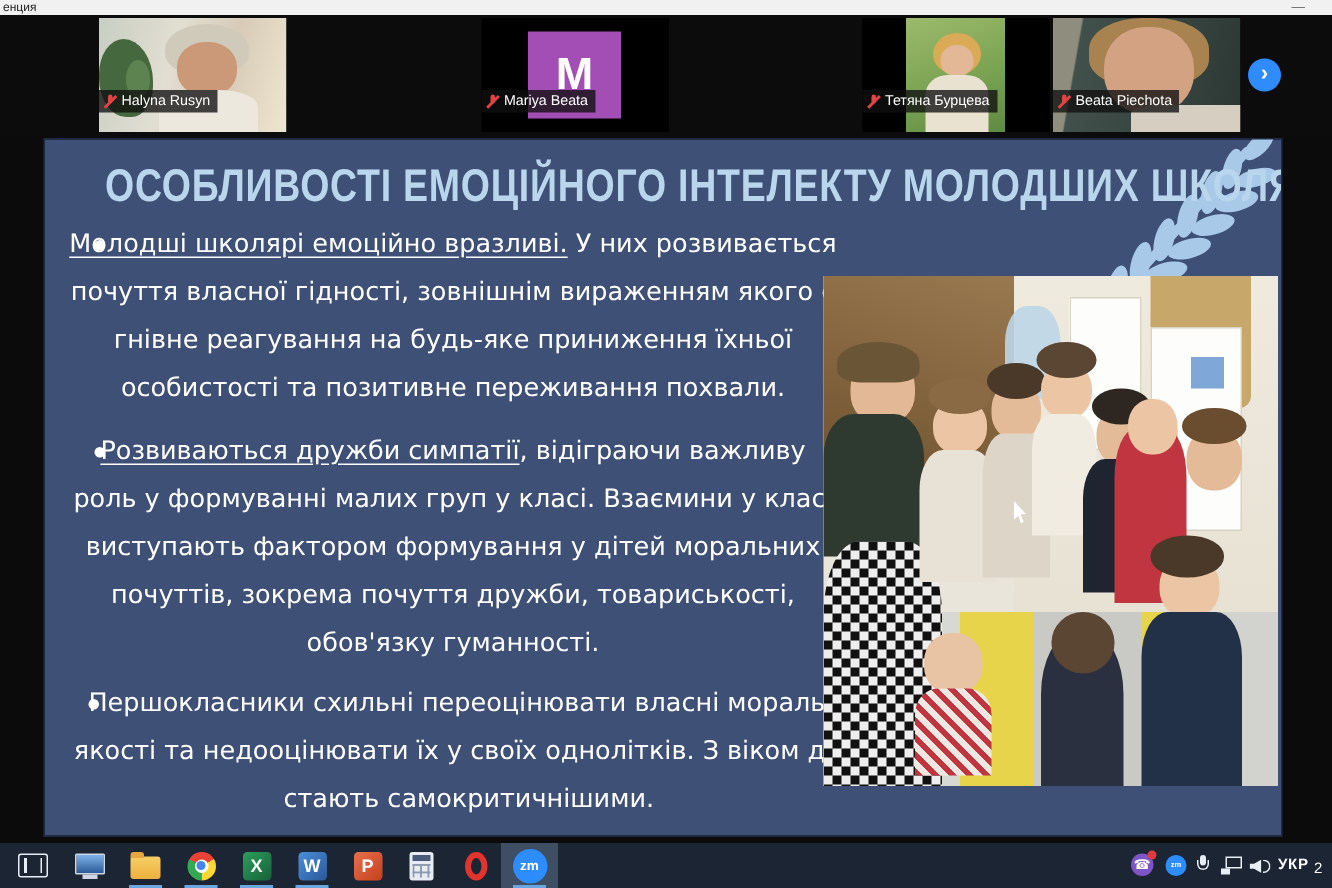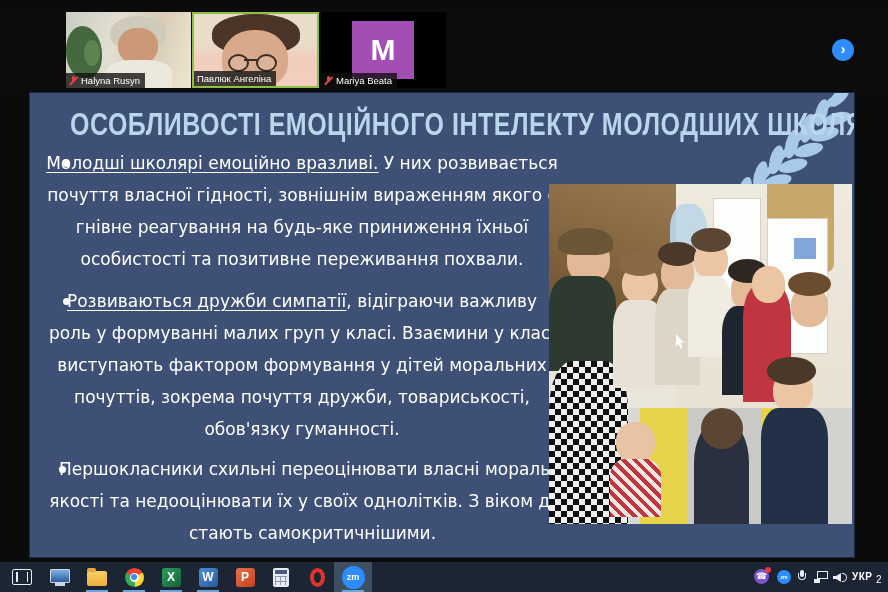--- a/index.html
+++ b/index.html
@@ -14,21 +14,21 @@
   
   .filmstrip{position:absolute;left:0;top:10px;width:888px;height:80px;background:#0c0c0c;}
   .tile{position:absolute;top:2px;height:76px;background:#000;overflow:hidden;box-sizing:border-box;}
   .tile.active{border:2px solid #8fc043;}
   .t1{left:66px;width:125px;}
   .t2{left:192px;width:127px;}
   .t3{left:321px;width:125px;}
   .t4{left:448px;width:125px;}
   .t5{left:575px;width:125px;}
   .t6{left:702px;width:125px;}
-  .name-tag{position:absolute;left:0;bottom:0;display:flex;align-items:center;gap:3px;
+  .name-tag{position:absolute;left:0;bottom:13px;display:flex;align-items:center;gap:3px;
             background:rgba(15,15,15,.78);color:#fff;font-size:9.5px;line-height:13px;
             padding:1px 5px 1px 3px;white-space:nowrap;max-width:96%;overflow:hidden;z-index:5;}
   .muted-mic{position:relative;display:inline-block;width:9px;height:10px;flex:0 0 auto;}
   .muted-mic::before{content:"";position:absolute;left:3px;top:0;width:3px;height:6px;
             background:#e04444;border-radius:2px;}
   .muted-mic::after{content:"";position:absolute;left:-1px;top:4px;width:11px;height:1.5px;
             background:#e04444;transform:rotate(-45deg);}
   .ph{position:absolute;}
   
   .t1 .vbg{left:0;top:0;width:100%;height:100%;
@@ -155,59 +155,71 @@
   .tr-vol::after{content:"";position:absolute;right:1px;top:2px;width:5px;height:9px;border:1.3px solid #e8eef5;
       border-left:none;border-radius:0 9px 9px 0;box-sizing:border-box;}
   .tr-lang{left:852px;top:9px;color:#fff;font-size:10px;font-weight:bold;letter-spacing:.5px;}
   .tr-clock{left:876px;top:12px;width:12px;overflow:hidden;color:#fff;font-size:10px;}
 </style>
 </head>
 <body>
 
 <div class="screen">
 
+  <div class="titlebar">
+    <span class="title-tail">енция</span>
+    <span class="min-btn">—</span>
+  </div>
 
   <div class="filmstrip">
 
     <div class="tile t1">
       <div class="ph vbg"></div>
       <div class="ph plant"></div>
       <div class="ph plant2"></div>
       <div class="ph hair"></div>
       <div class="ph face"></div>
       <div class="ph body"></div>
       <div class="name-tag">
         <span class="muted-mic"></span>
         <span>Halyna Rusyn</span>
       </div>
     </div>
 
-    <div class="tile t2 active">
-      <div class="ph vbg"></div>
-      <div class="ph hair"></div>
-      <div class="ph face"></div>
-      <div class="ph gl1"></div>
-      <div class="ph gl2"></div>
-      <div class="ph bridge"></div>
-      <div class="name-tag">
-
-        <span>Павлюк Ангеліна</span>
-      </div>
-    </div>
 
     <div class="tile t3">
       <div class="ph sq">M</div>
       <div class="name-tag">
         <span class="muted-mic"></span>
         <span>Mariya Beata</span>
       </div>
     </div>
 
 
-
+    <div class="tile t5">
+      <div class="ph vbg"></div>
+      <div class="ph hair"></div>
+      <div class="ph face"></div>
+      <div class="ph body"></div>
+      <div class="name-tag">
+        <span class="muted-mic"></span>
+        <span>Тетяна Бурцева</span>
+      </div>
+    </div>
+
+    <div class="tile t6">
+      <div class="ph vbg"></div>
+      <div class="ph hair"></div>
+      <div class="ph face"></div>
+      <div class="ph body"></div>
+      <div class="name-tag">
+        <span class="muted-mic"></span>
+        <span>Beata Piechota</span>
+      </div>
+    </div>
 
     <div class="next-btn">›</div>
   </div>
 
   <div class="share">
     <div class="slide">
 
       <svg class="leaf" viewBox="0 0 150 130">
         <g fill="#a9c9e8">
           <path d="M18 126 Q55 85 118 14" stroke="#a9c9e8" stroke-width="6" fill="none" stroke-linecap="round"></path>

